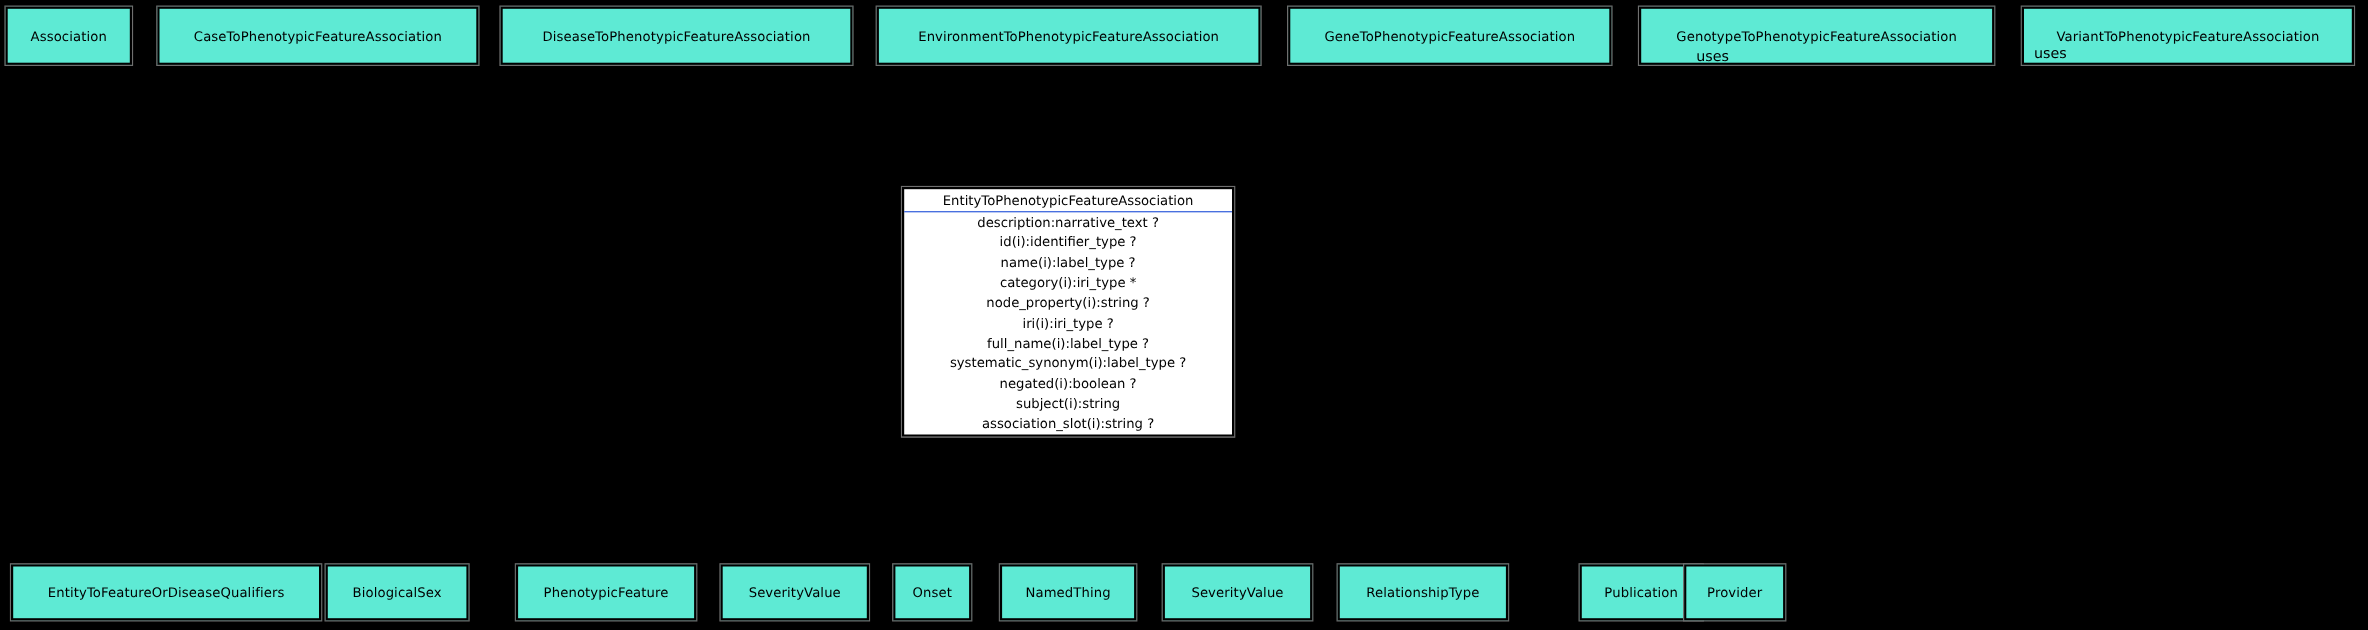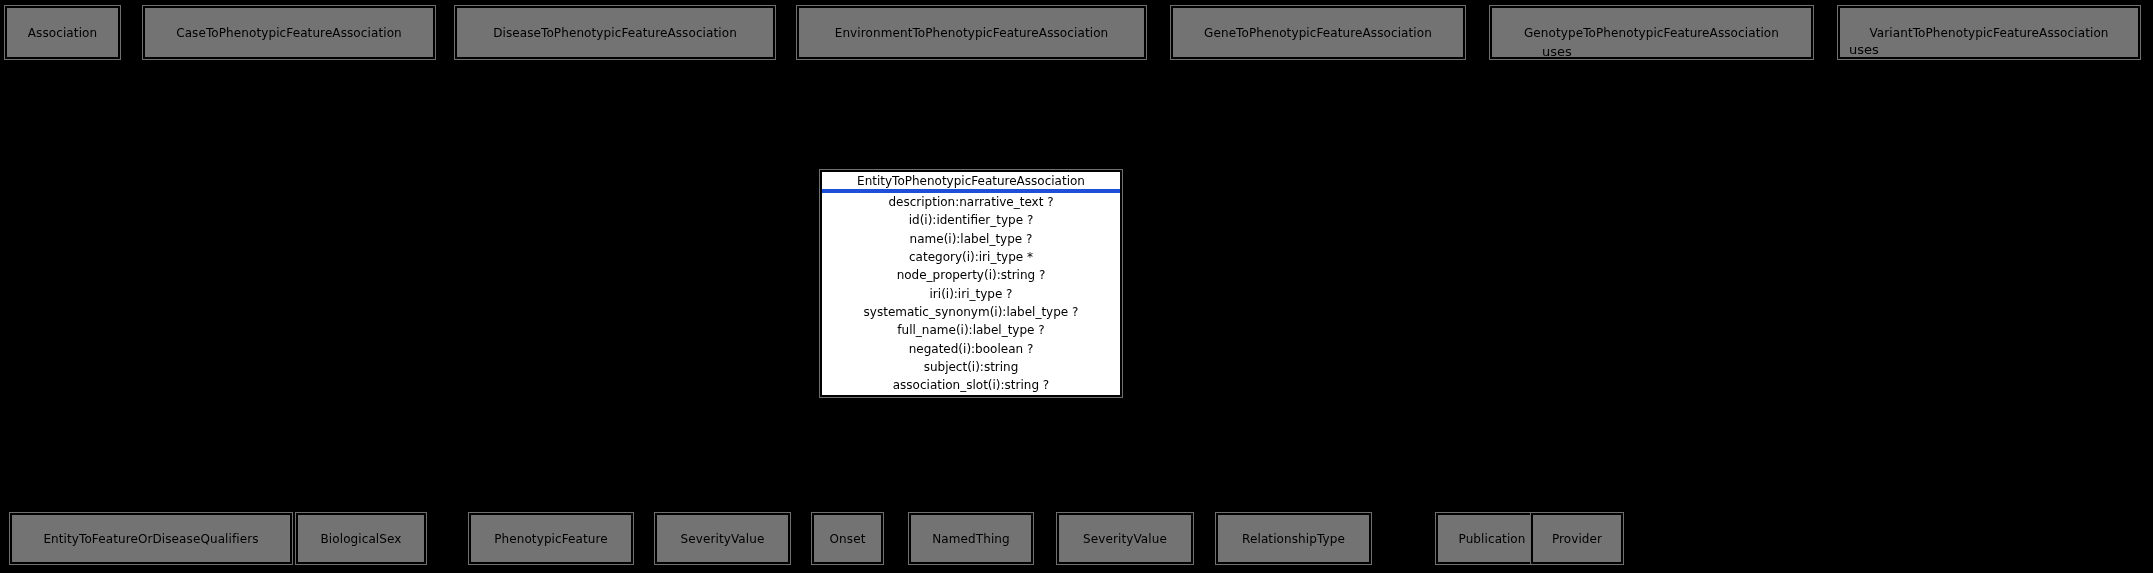--- a/index.html
+++ b/index.html
@@ -8,21 +8,21 @@
     position: relative;
     width: 2153px;
     height: 573px;
     background: #000000;
     font-family: "DejaVu Sans", "Liberation Sans", sans-serif;
     color: #000000;
     overflow: hidden;
   }
   .node {
     position: absolute;
-    background: #737373;
+    background: #5eead4;
     border: 2px solid #000000;
     outline: 1px solid #6f6f6f;
     display: flex;
     align-items: center;
     justify-content: center;
     text-align: center;
     font-size: 12px;
     letter-spacing: 0.1px;
     white-space: nowrap;
   }
@@ -32,21 +32,21 @@
     position: absolute;
     left: 820px; top: 170px;
     width: 302px; height: 227px;
     background: #ffffff;
     border: 2px solid #000000;
     outline: 1px solid #6f6f6f;
     font-size: 12px;
   }
   .class-title {
     height: 21px;
-    border-bottom: 4px solid #1d4ed8;
+    border-bottom: 1px solid #1d4ed8;
     display: flex; align-items: center; justify-content: center;
     white-space: nowrap;
   }
   .attr-row {
     height: 18.3px;
     display: flex; align-items: center; justify-content: center;
     white-space: nowrap;
   }
   .edge-label {
     position: absolute;
@@ -73,22 +73,22 @@
   <span class="edge-label" style="left:1849px; top:45px;">uses</span>
 
   <div class="class-box">
     <div class="class-title">EntityToPhenotypicFeatureAssociation</div>
     <div class="attr-row">description:narrative_text ?</div>
     <div class="attr-row">id(i):identifier_type ?</div>
     <div class="attr-row">name(i):label_type ?</div>
     <div class="attr-row">category(i):iri_type *</div>
     <div class="attr-row">node_property(i):string ?</div>
     <div class="attr-row">iri(i):iri_type ?</div>
+    <div class="attr-row">full_name(i):label_type ?</div>
     <div class="attr-row">systematic_synonym(i):label_type ?</div>
-    <div class="attr-row">full_name(i):label_type ?</div>
     <div class="attr-row">negated(i):boolean ?</div>
     <div class="attr-row">subject(i):string</div>
     <div class="attr-row">association_slot(i):string ?</div>
   </div>
 
   <div class="node bottom-node" style="left:10px;  width:282px;">EntityToFeatureOrDiseaseQualifiers</div>
   <div class="node bottom-node" style="left:296px; width:130px;">BiologicalSex</div>
   <div class="node bottom-node" style="left:469px; width:164px;">PhenotypicFeature</div>
   <div class="node bottom-node" style="left:655px; width:135px;">SeverityValue</div>
   <div class="node bottom-node" style="left:812px; width:71px;">Onset</div>

